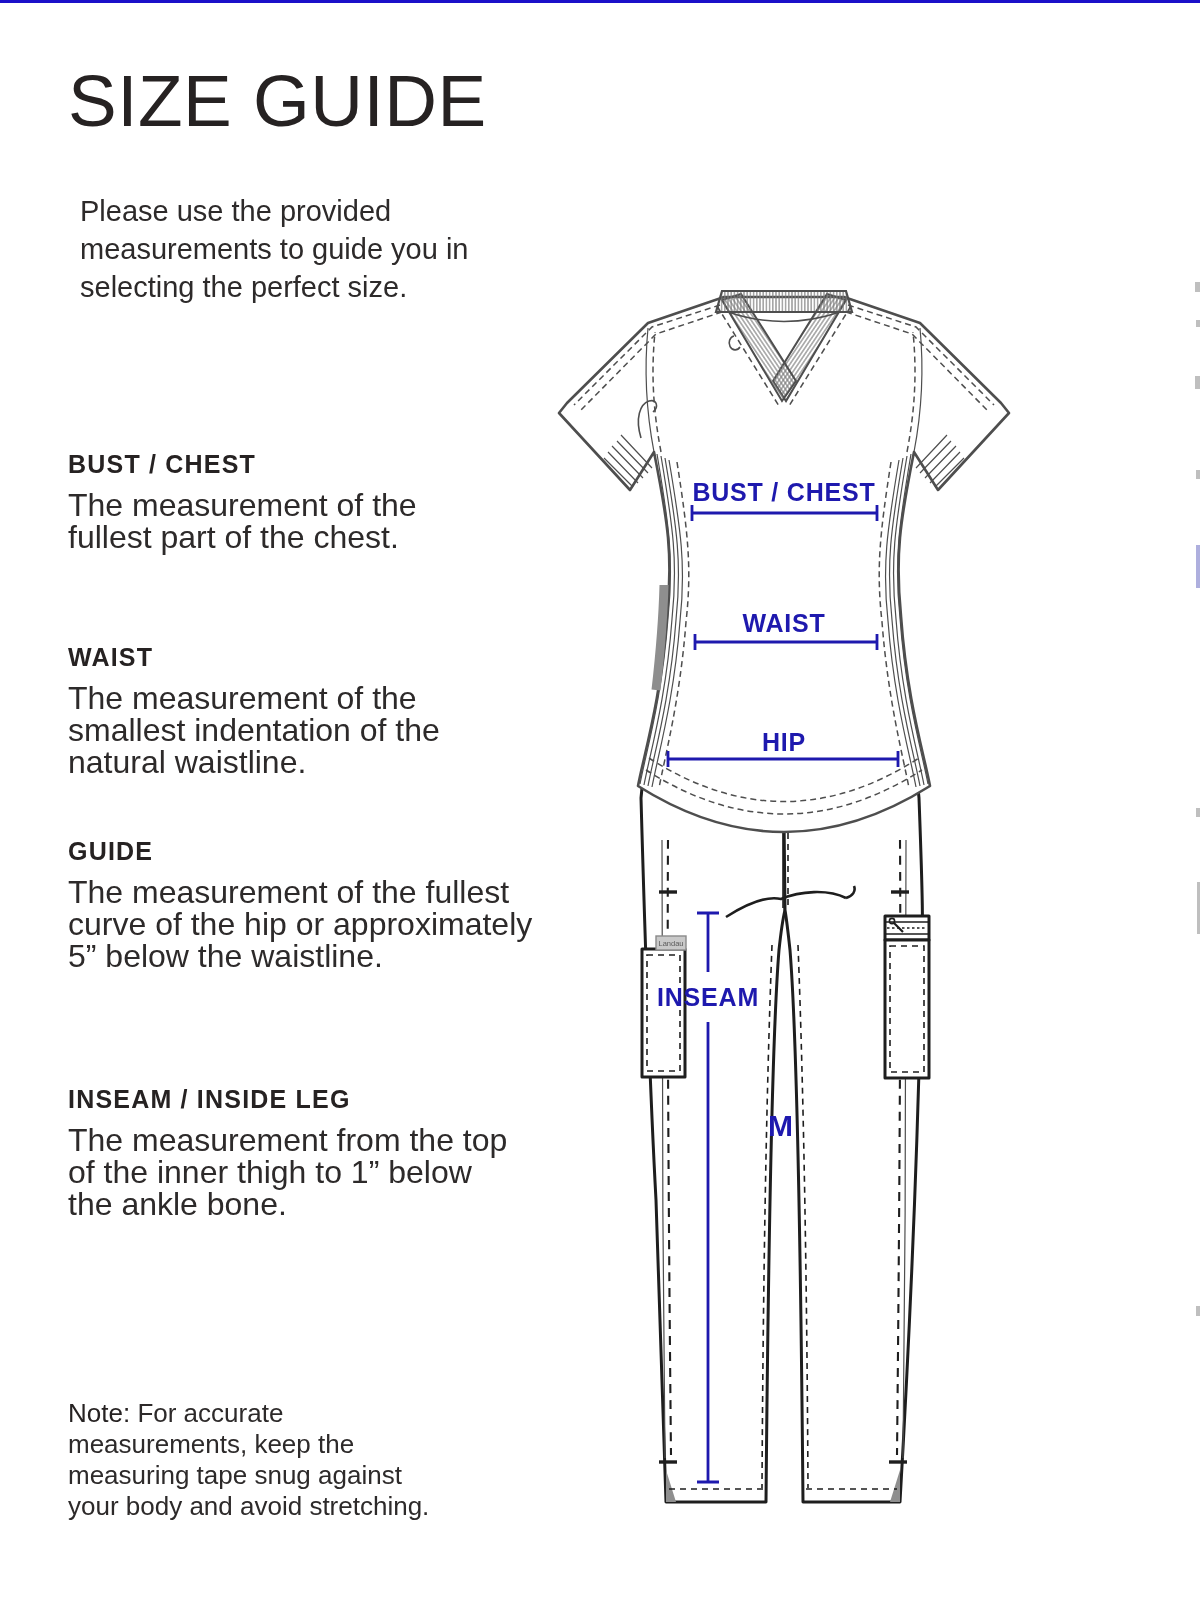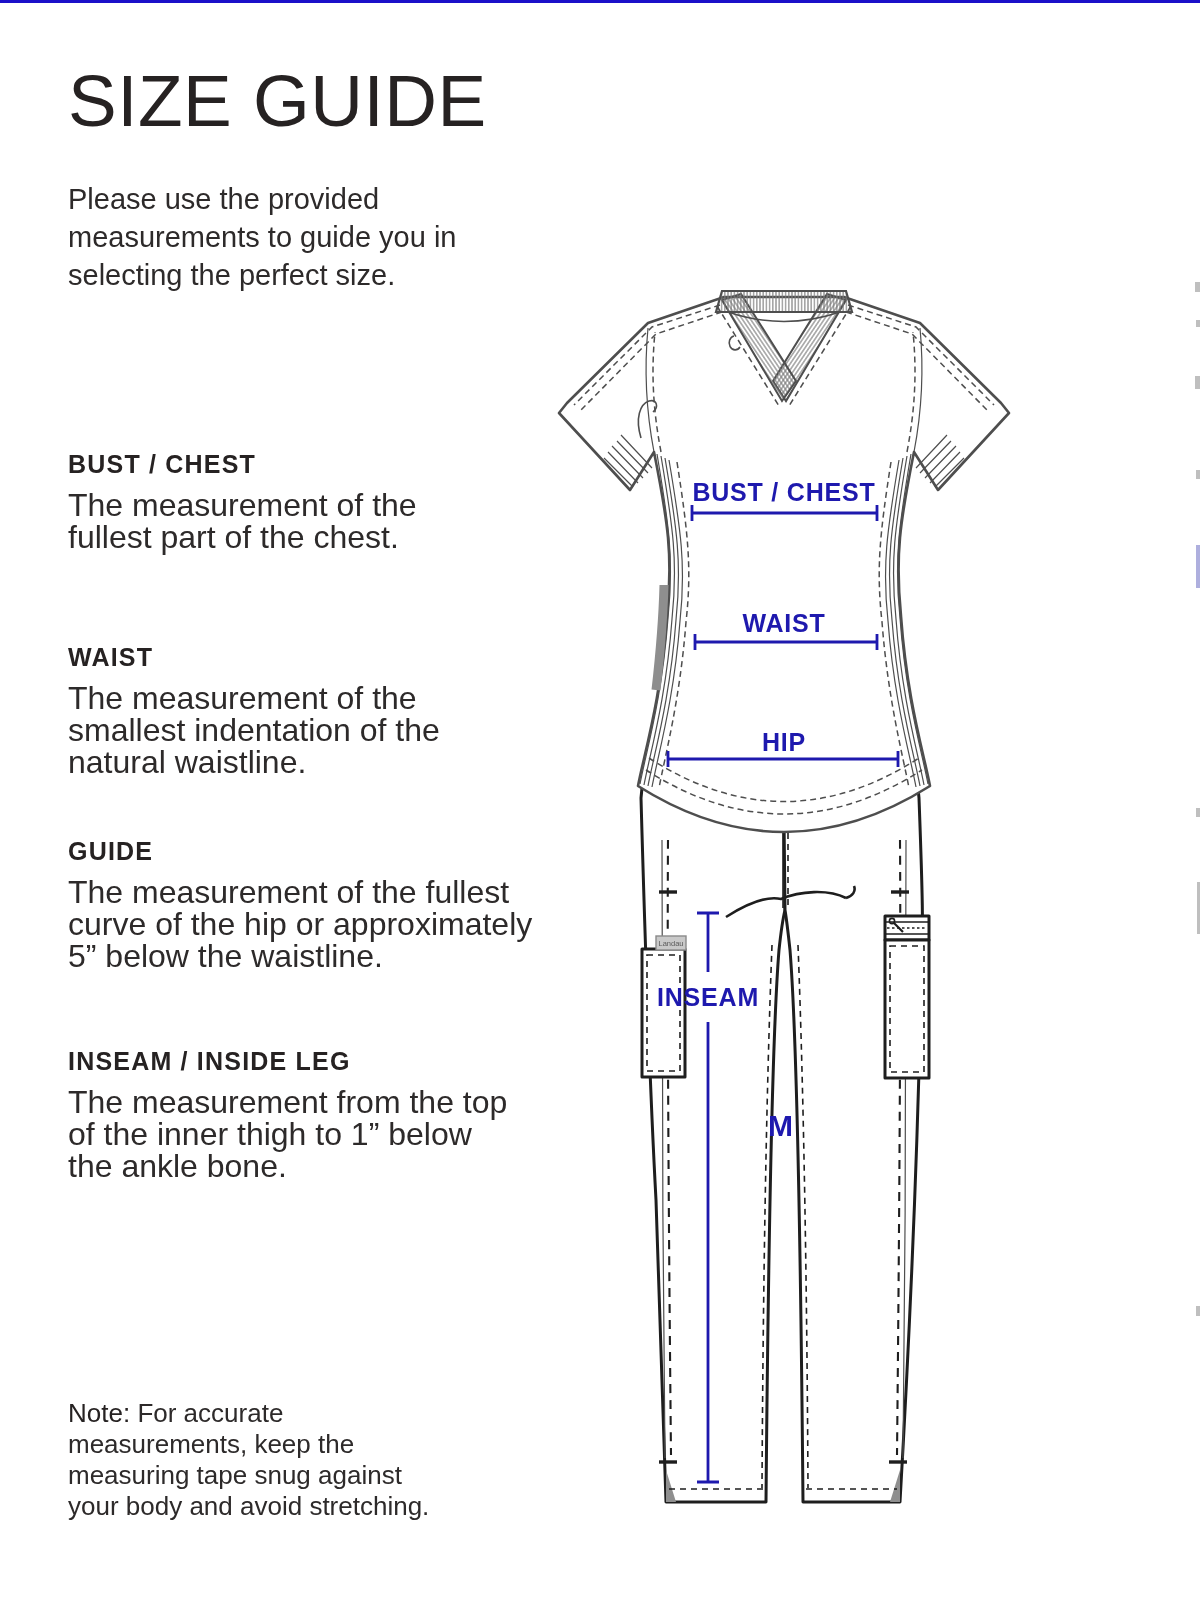--- a/index.html
+++ b/index.html
@@ -15,21 +15,21 @@
     width:1200px;height:1600px;position:relative;background:#ffffff;
     font-family:"Liberation Sans",sans-serif;overflow:hidden;
   }
   .top-border{position:absolute;left:0;top:0;width:1200px;height:3px;background:var(--top-border);}
   .abs{position:absolute;left:68px;}
   h1.title{
     margin:0;top:64px;font-size:73px;font-weight:400;color:var(--heading);
     letter-spacing:.5px;line-height:1;
   }
   p.intro{
-    margin:0;top:180px;font-size:29px;line-height:38px;color:var(--body);
+    margin:12px;top:180px;font-size:29px;line-height:38px;color:var(--body);
     white-space:pre-line;
   }
   section.def{width:470px;}
   section.def h2{
     margin:0 0 10px 0;font-size:25px;font-weight:700;letter-spacing:1.2px;
     color:var(--heading);line-height:30px;
   }
   section.def p{
     margin:0;font-size:32px;line-height:32px;color:var(--body);white-space:pre-line;
   }
@@ -79,21 +79,21 @@
 natural waistline.</p>
 </section>
 
 <section class="def abs" style="top:836px">
   <h2>GUIDE</h2>
   <p>The measurement of the fullest
 curve of the hip or approximately
 5” below the waistline.</p>
 </section>
 
-<section class="def abs" style="top:1046px">
+<section class="def abs" style="top:1084px">
   <h2>INSEAM / INSIDE LEG</h2>
   <p>The measurement from the top
 of the inner thigh to 1” below
 the ankle bone.</p>
 </section>
 
 <div class="note abs"><span class="lbl">Note:</span> <span class="txt">For accurate
 measurements, keep the
 measuring tape snug against
 your body and avoid stretching.</span></div>

